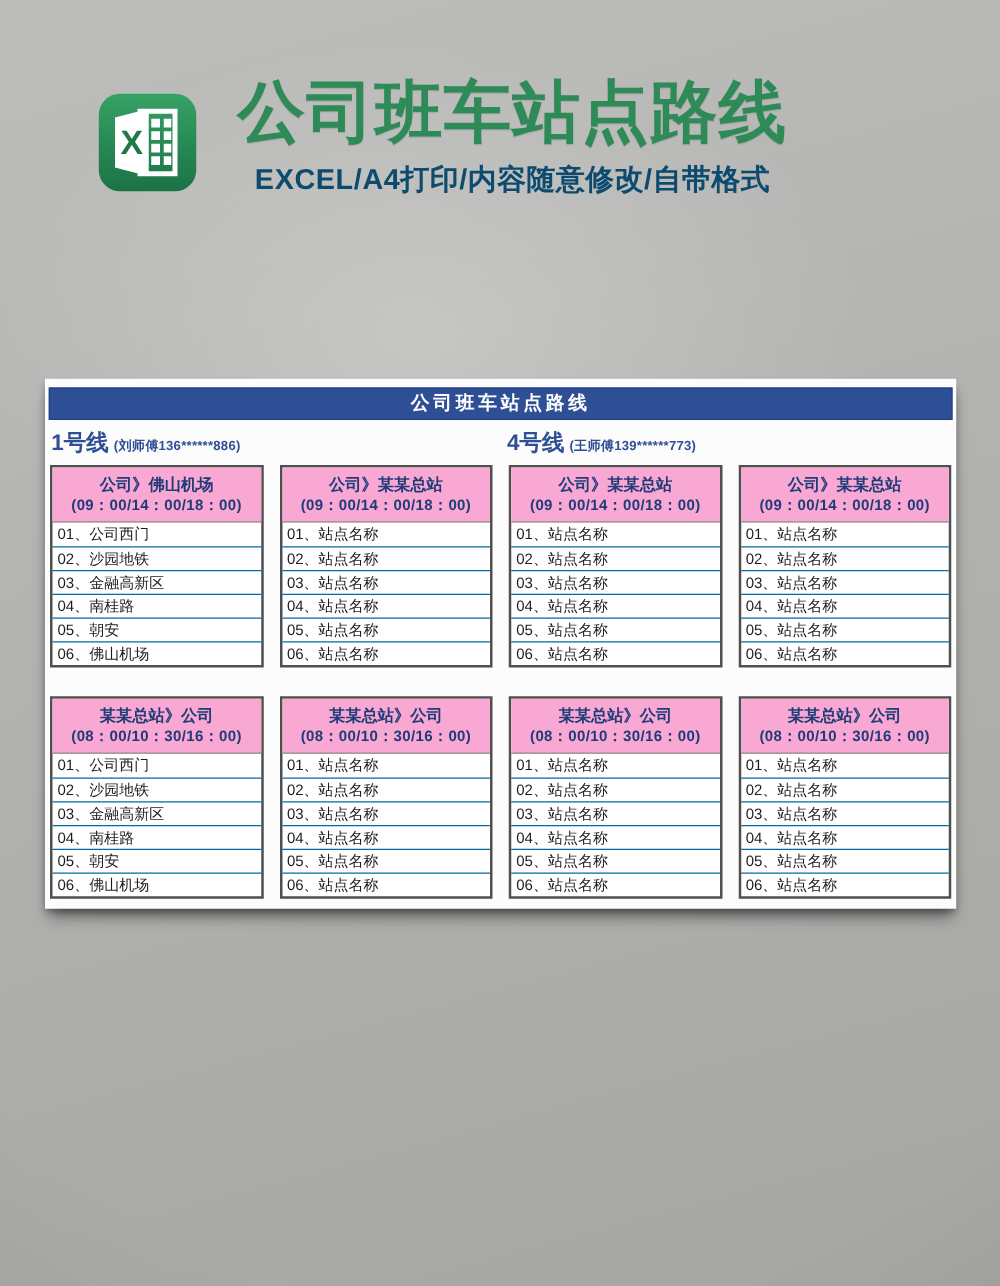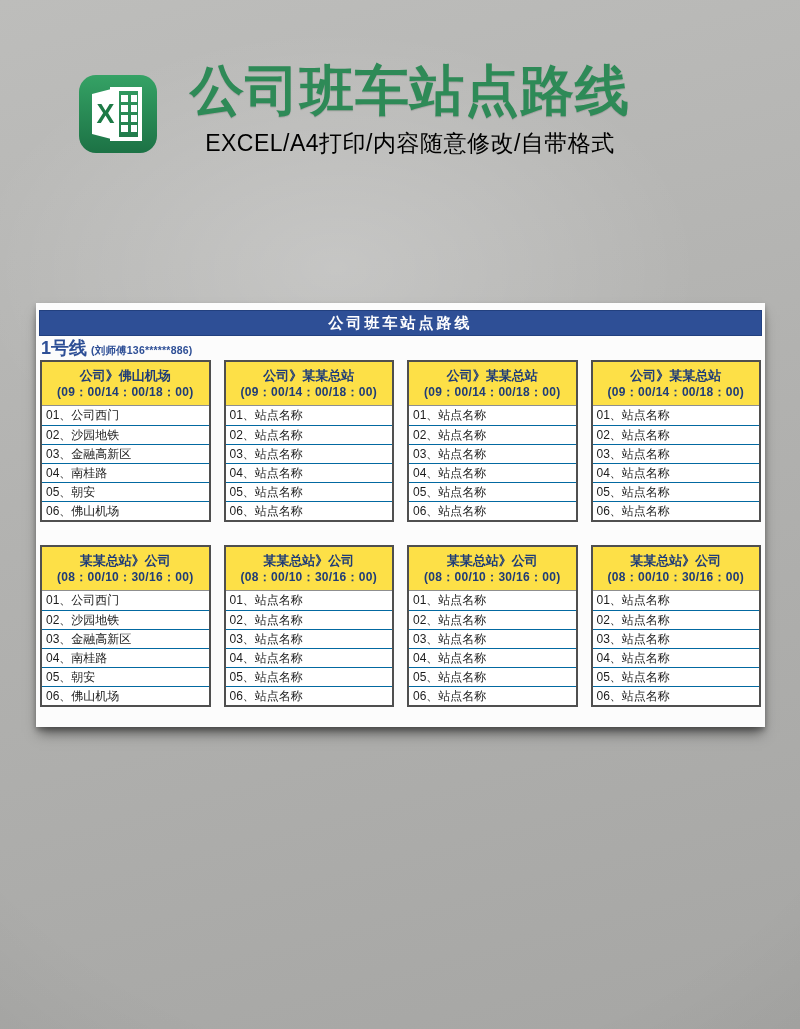--- a/index.html
+++ b/index.html
@@ -14,47 +14,47 @@
   }
   
   .hero{position:absolute;top:0;left:0;width:100%;}
   .excel-icon{position:absolute;left:78px;top:74px;width:80px;height:80px;}
   .hero-text{position:absolute;left:170px;top:58px;width:480px;text-align:center;}
   .hero-title{
     font-size:54px;font-weight:bold;color:#2e8a57;line-height:64px;
     letter-spacing:1px;text-shadow:0 1px 1px rgba(0,0,0,0.15);
   }
   .hero-subtitle{
-    margin-top:6px;font-size:23px;font-weight:400;color:#000000;letter-spacing:0.5px;
+    margin-top:6px;font-size:23px;font-weight:700;color:#0c4a6e;letter-spacing:0.5px;
   }
   
   .sheet{
     position:absolute;left:36px;top:303px;width:729px;height:424px;
     background:#fcfcfc;box-sizing:border-box;padding:7px 3px 0 3px;
     box-shadow:0 9px 12px -3px rgba(0,0,0,0.5), 0 3px 5px rgba(0,0,0,0.25);
   }
   .banner{
     height:26px;line-height:24px;box-sizing:border-box;
     background:#2e4f96;border:1px solid #22407f;
     text-align:center;color:#ffffff;font-size:15px;font-weight:bold;letter-spacing:3px;
   }
   .lines-row{
-    height:24px;display:grid;grid-template-columns:repeat(2,1fr);
+    height:36px;display:grid;grid-template-columns:repeat(2,1fr);
     column-gap:8px;align-items:center;padding:0 1px;
   }
   .line-label{display:flex;align-items:baseline;gap:4px;padding-left:1px;white-space:nowrap;}
   .line-name{font-size:18px;font-weight:bold;color:#2e4f96;}
   .line-driver{font-size:10.5px;font-weight:600;color:#2e4f96;letter-spacing:0.2px;text-align:right;}
   .cards-grid{
     display:grid;grid-template-columns:repeat(4,1fr);
     column-gap:13px;row-gap:23px;padding:0 1px;
   }
   .card{border:2px solid #4f4f4f;background:#ffffff;box-sizing:border-box;}
   .card-header{
-    background:#fde047;text-align:center;padding:5px 2px 4px 2px;
+    background:#f9a8d4;text-align:center;padding:5px 2px 4px 2px;
     border-bottom:1px solid #8f8f8f;
   }
   .card-route{font-size:13px;font-weight:bold;color:#1f3c78;line-height:17px;}
   .card-times{font-size:12px;font-weight:bold;color:#1f3c78;line-height:17px;letter-spacing:0.3px;}
   .stop{
     height:19px;line-height:18px;box-sizing:border-box;padding-left:4px;
     font-size:12px;color:#1c1c1c;border-top:1px solid #0369a1;
     white-space:nowrap;overflow:hidden;
   }
   .stop:first-child{border-top:none;}
@@ -96,20 +96,24 @@
 <div class="sheet">
   <div class="banner">公司班车站点路线</div>
   <div class="lines-row">
   <div class="line-label">
     <span class="line-name">1号线</span>
     <span class="line-driver">(刘师傅136******886)</span>
   </div>
 
 
 
+  <div class="line-label">
+    <span class="line-name">4号线</span>
+    <span class="line-driver">(王师傅139******773)</span>
+  </div>
 </div>
   <div class="cards-grid">
   <div class="card">
     <div class="card-header">
       <div class="card-route">公司》佛山机场</div>
       <div class="card-times">(09：00/14：00/18：00)</div>
     </div>
     <div>
           <div class="stop">01、公司西门</div>
           <div class="stop">02、沙园地铁</div>

